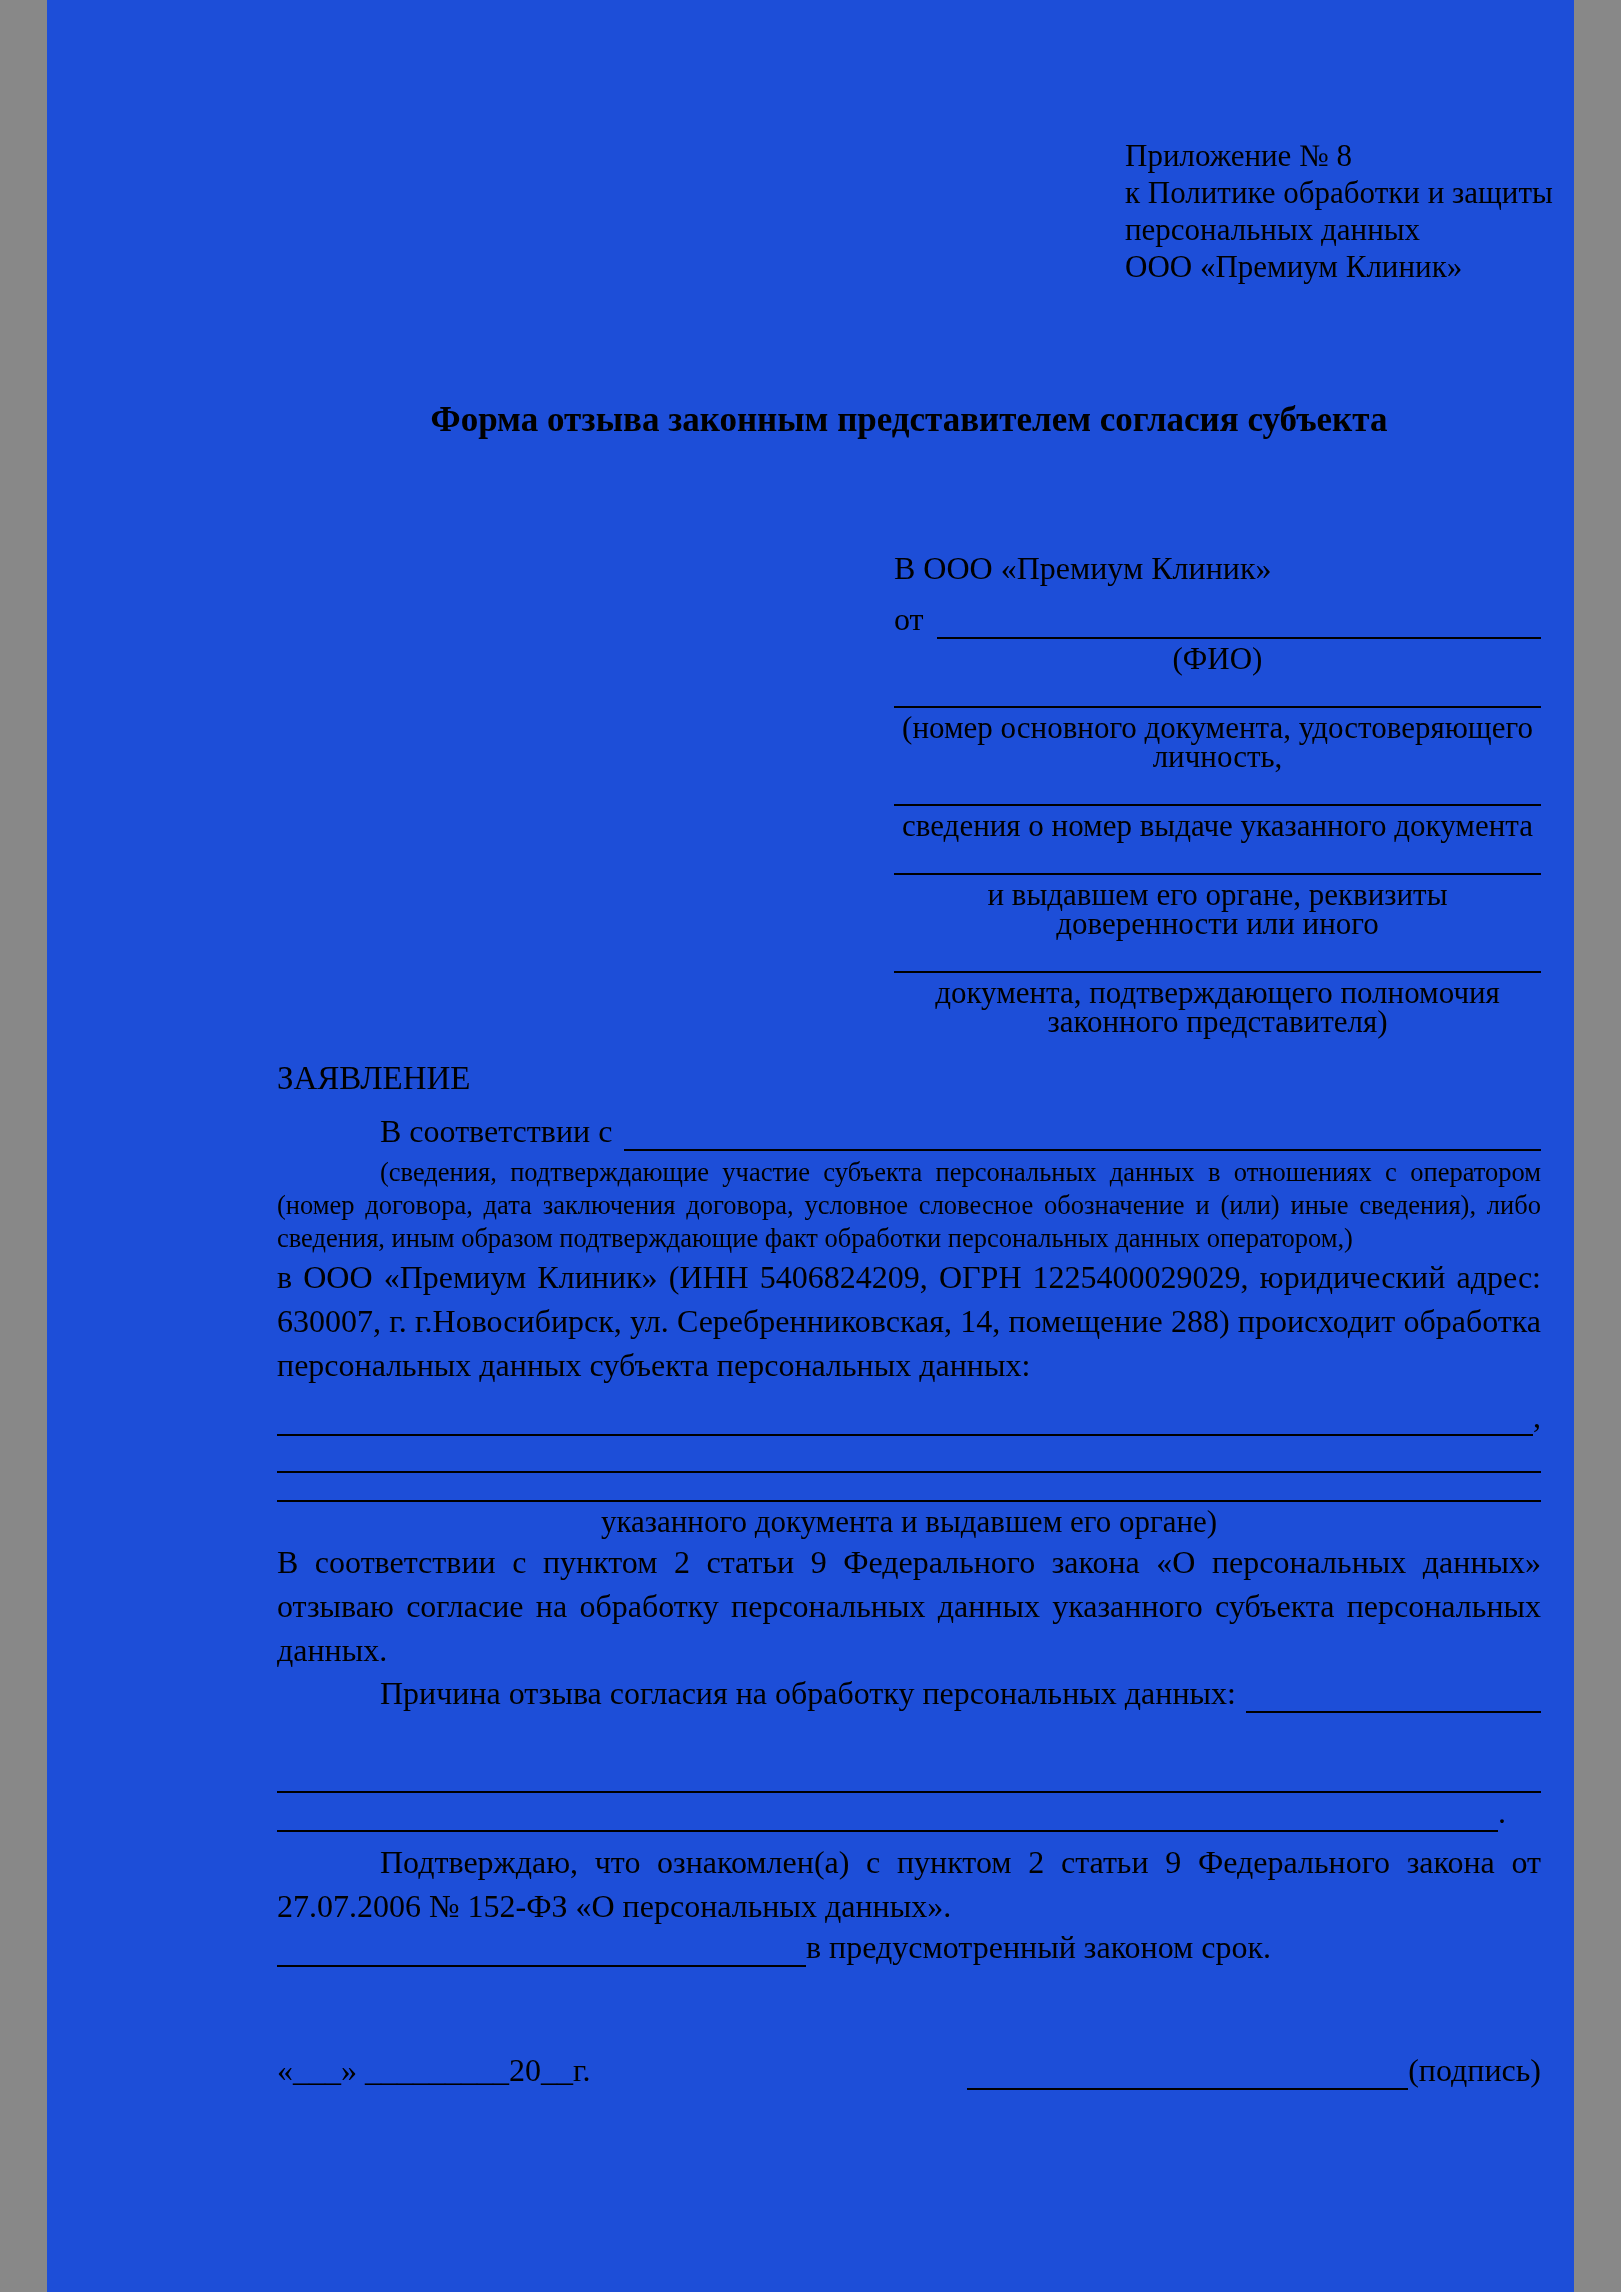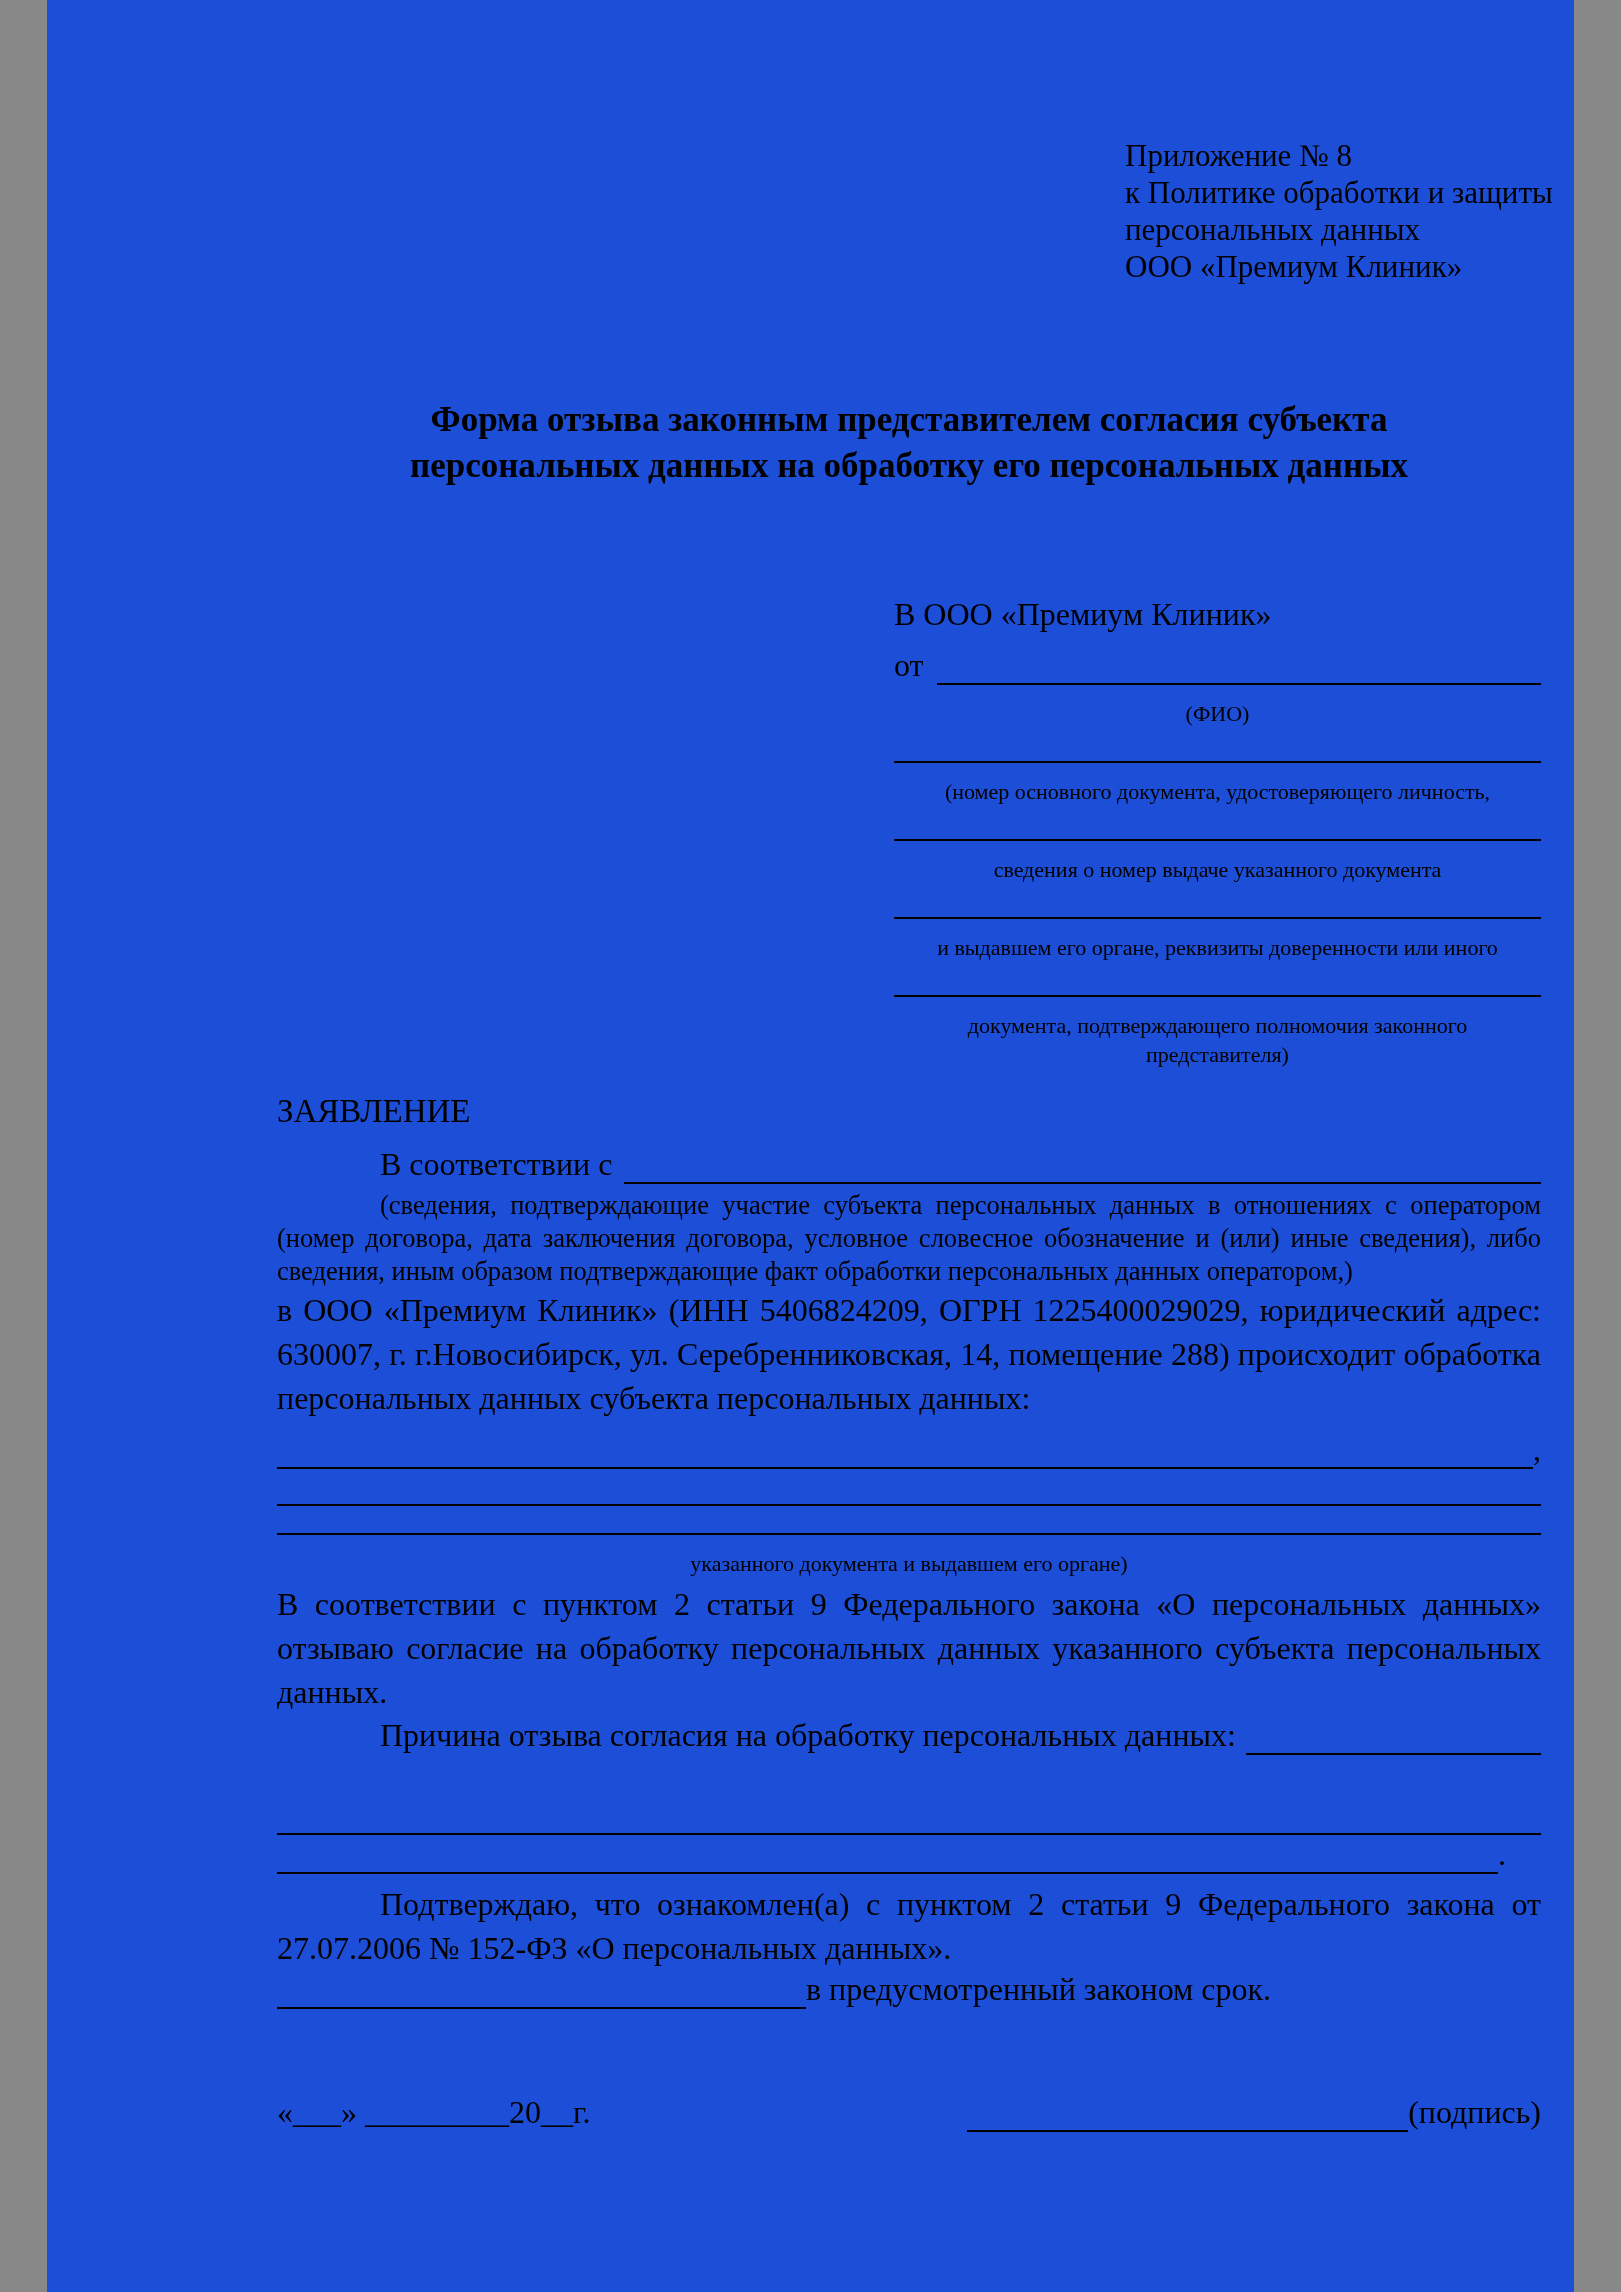--- a/index.html
+++ b/index.html
@@ -36,24 +36,24 @@
   .addressee {
     margin-top:106px;
     margin-left:617px;
     width:647px;
   }
   .row-flex { display:flex; align-items:flex-end;margin-top:12px; }
   .fill-line { flex:1 1 auto; border-bottom:2.9px solid #000; height:33px; }
   .short-gap { width:13.7px; }
   .u-line { height:0; border-bottom:2.9px solid #000; }
   .cap {
-    font-size:22px;
+    font-size:31px;
     line-height:29px;
     text-align:center;
-    margin-top:14px;
+    margin-top:5px;
   }
   .addressee .group { margin-top:33px; }
   .addressee .group .u-line { margin-bottom:2px; }
   .zayavlenie {
     margin-top:21.6px;
     font-size:33px;
     line-height:41px;
   }
   .accord-row { margin-top:13.7px; display:flex; align-items:flex-end; padding-left:103px; }
   .accord-row .label { white-space:nowrap; padding-right:11.8px; }
@@ -99,21 +99,20 @@
     <div>Приложение № 8</div>
     <div>к Политике обработки и защиты</div>
     <div>персональных данных</div>
     <div>ООО «Премиум Клиник»</div>
   </div>
 
   <div class="content">
 
     <div class="doc-title">
       <div>Форма отзыва законным представителем согласия субъекта</div>
-      <div>персональных данных на обработку его персональных данных</div>
     </div>
 
     <div class="addressee">
       <div>В ООО «Премиум Клиник»</div>
       <div class="row-flex">
         <span class="nowrap">от</span>
         <span class="short-gap"></span>
         <span class="fill-line"></span>
       </div>
       <div class="cap">(ФИО)</div>

